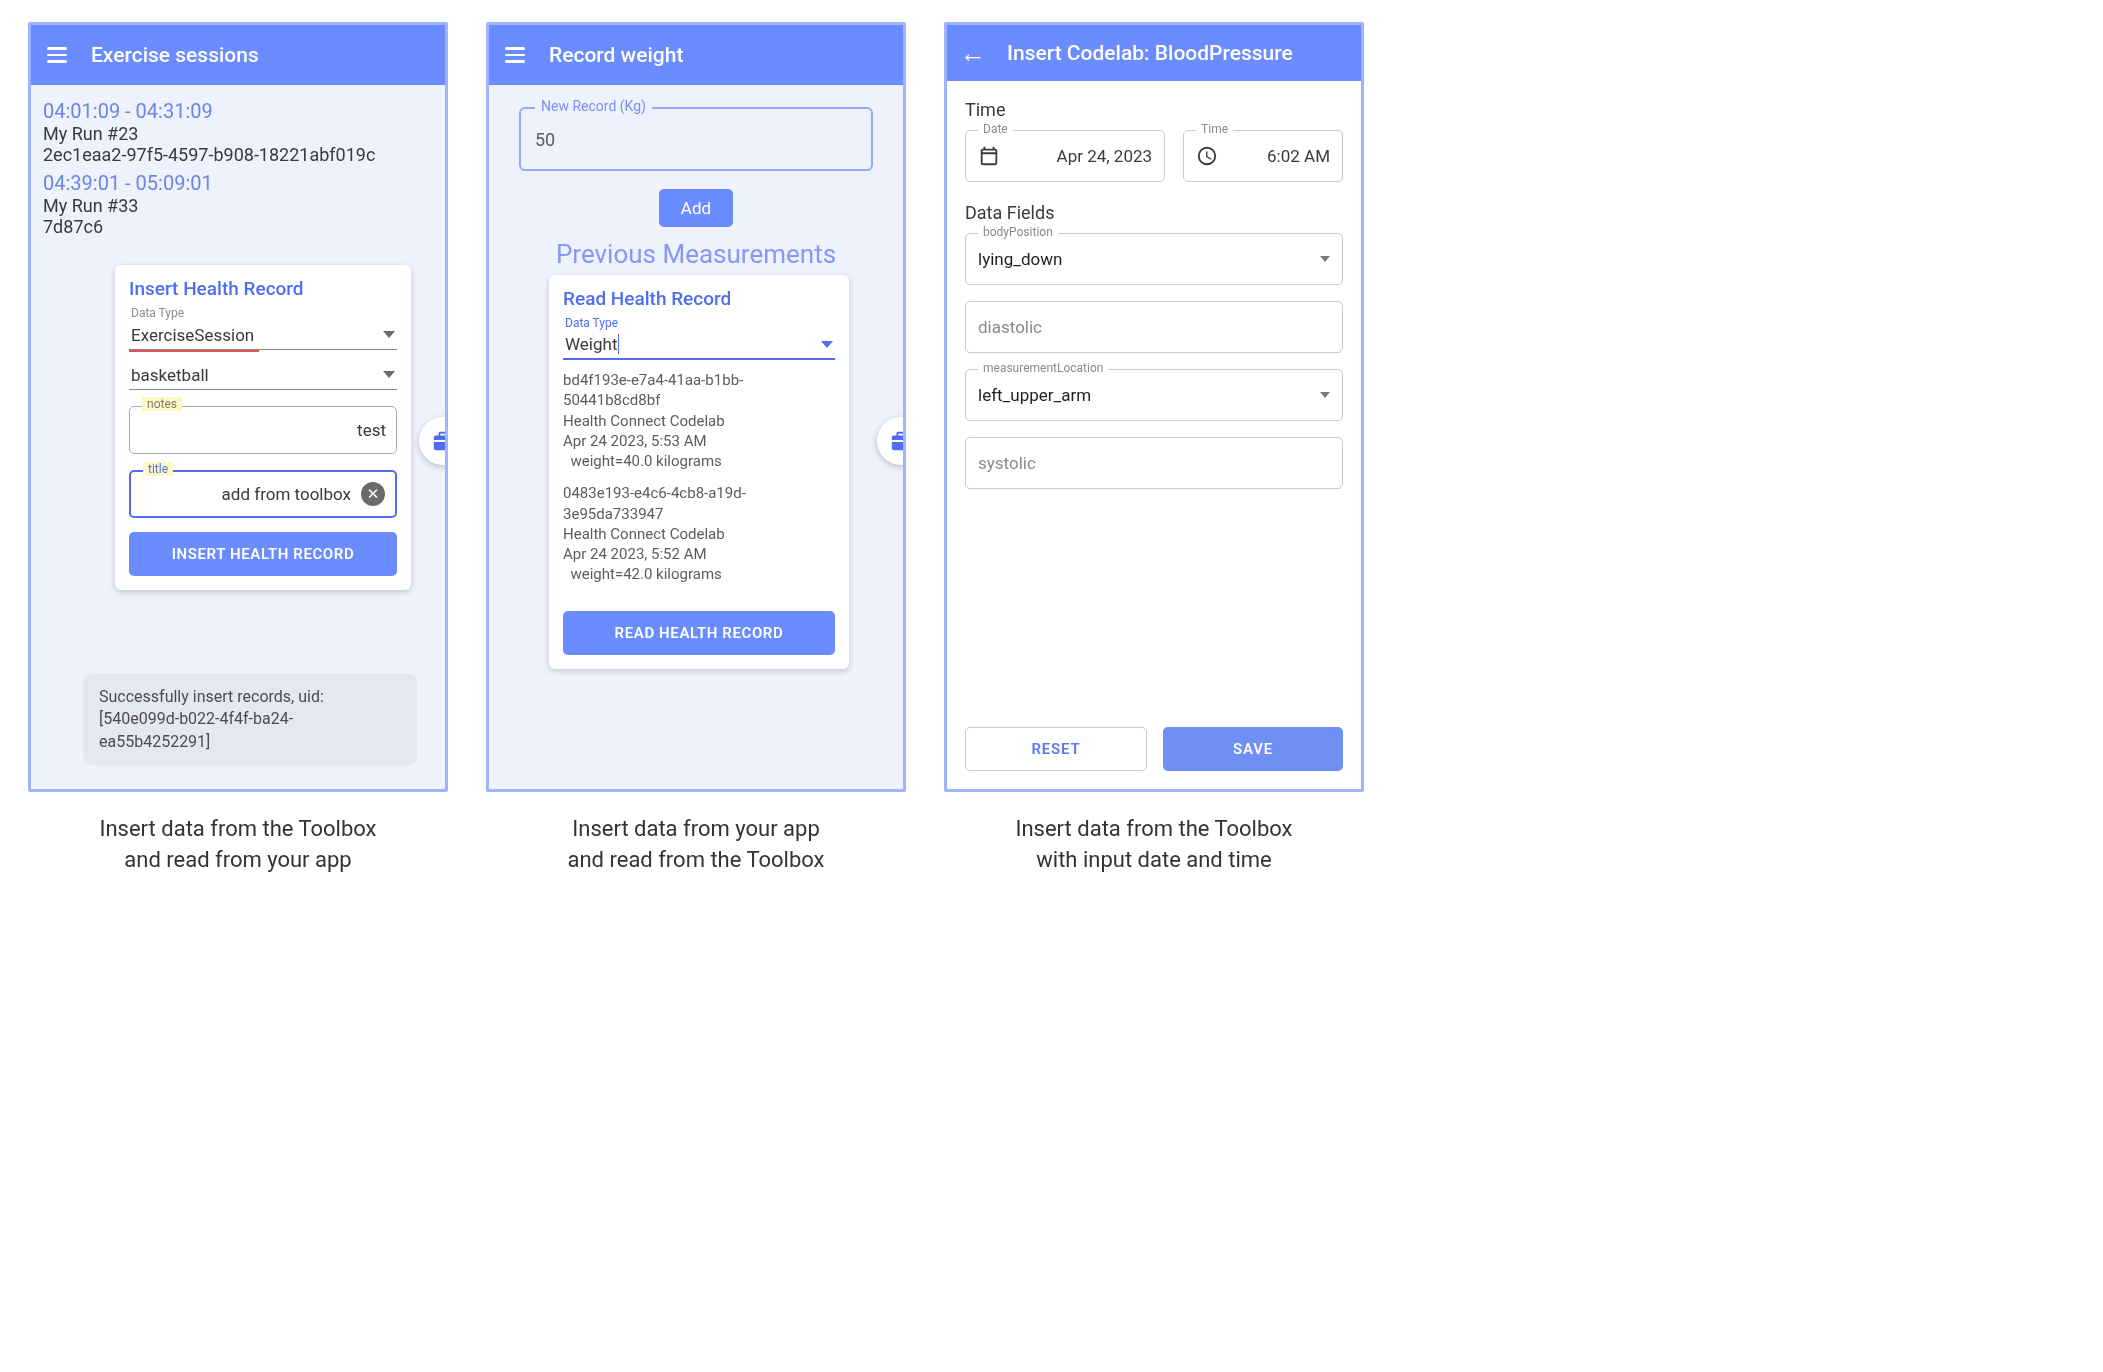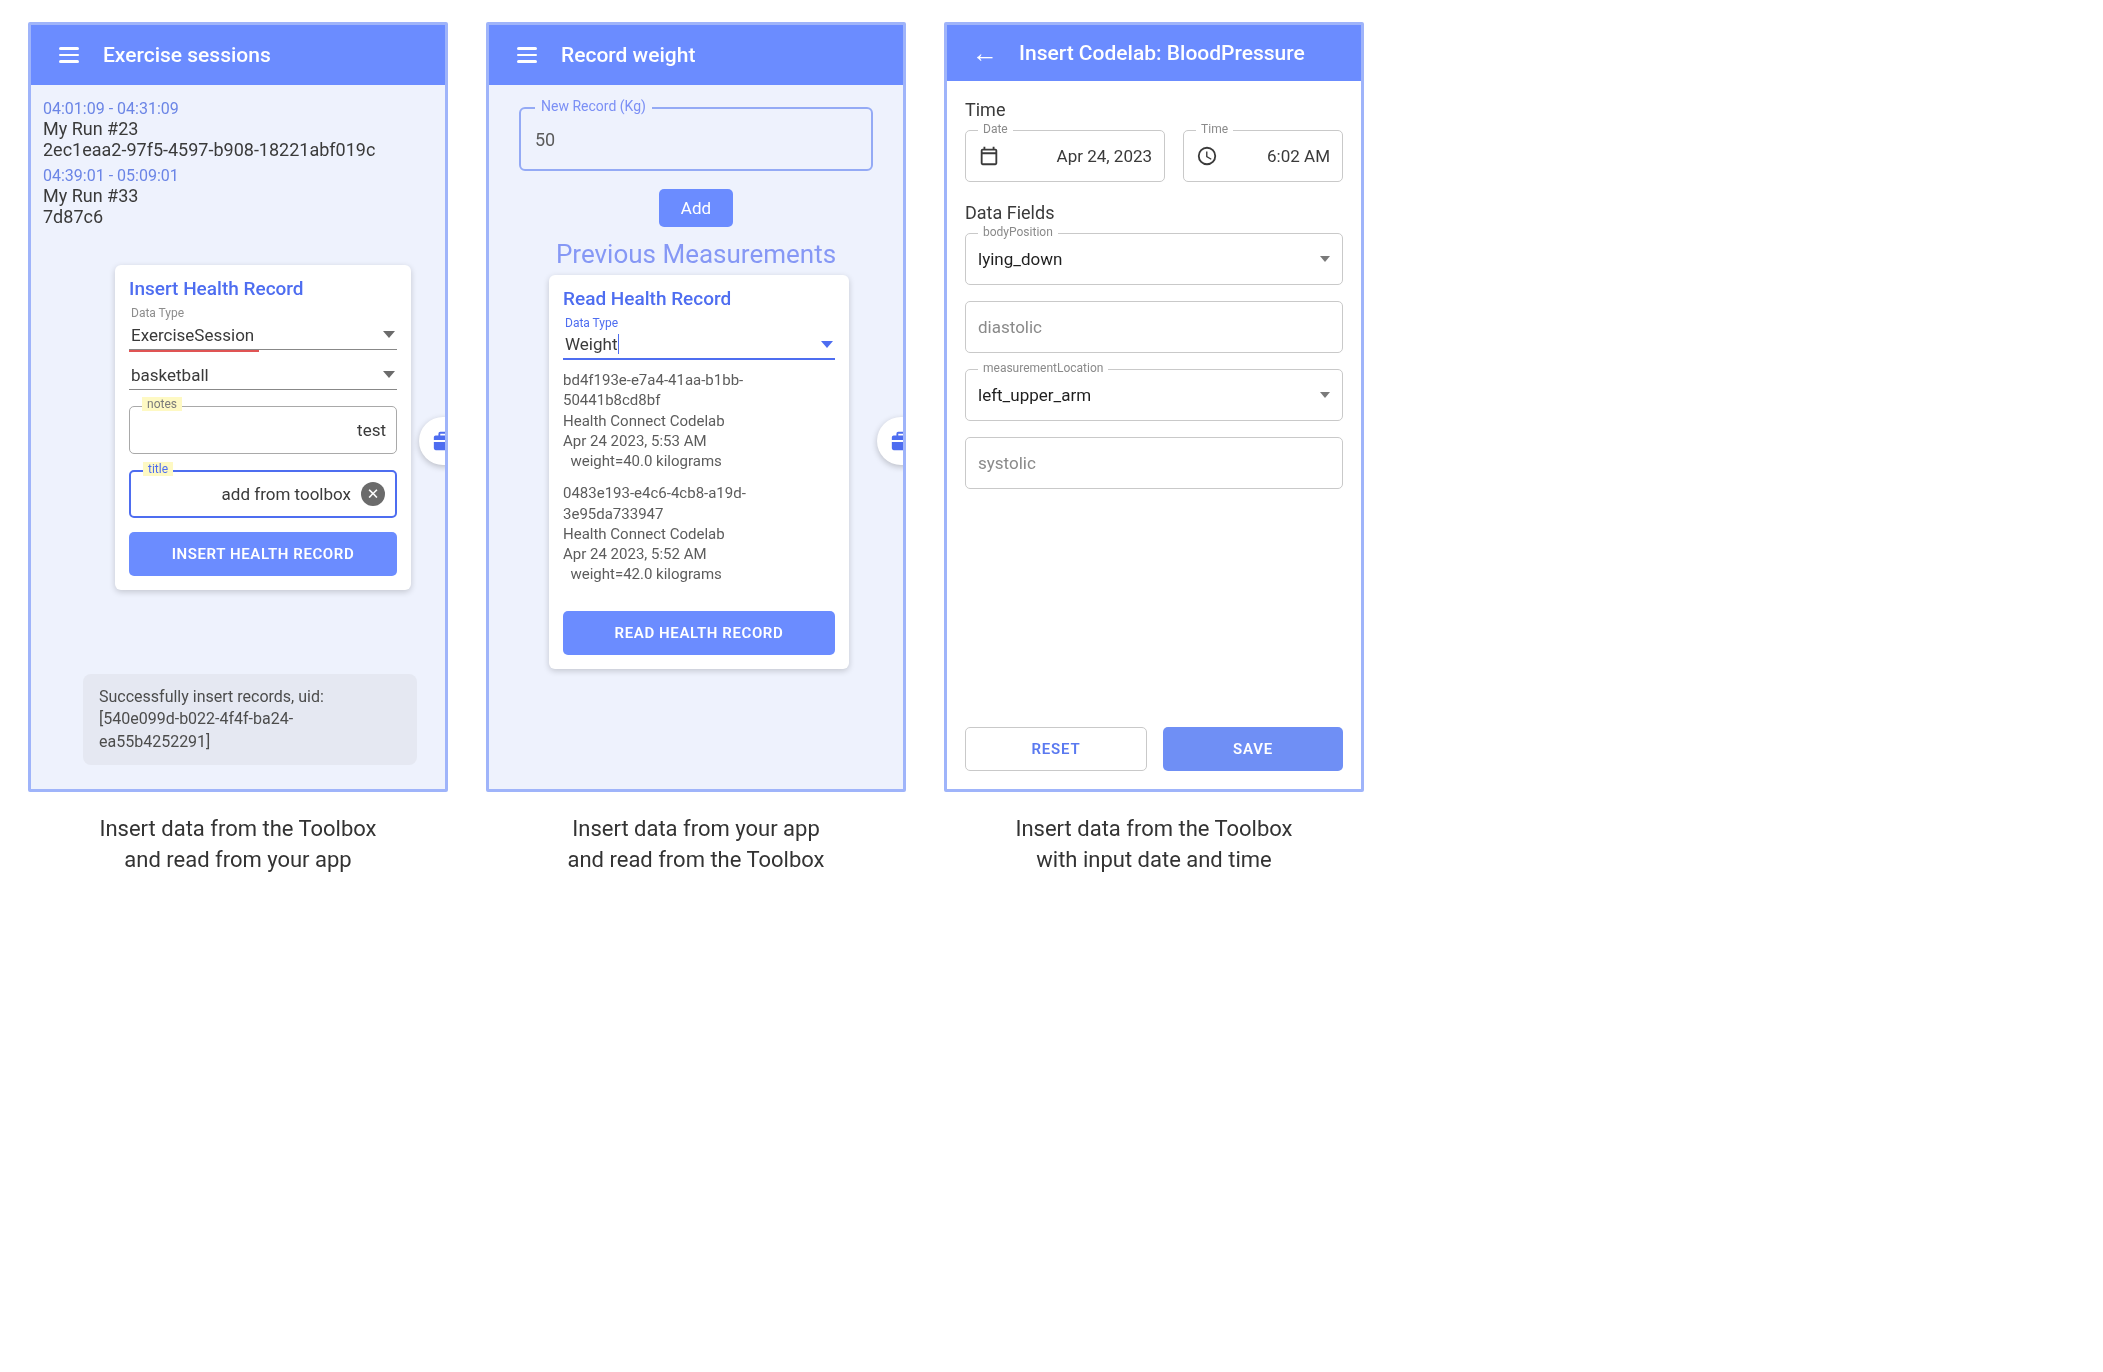--- a/index.html
+++ b/index.html
@@ -18,34 +18,34 @@
   body{margin:0;background:#fff;padding:22px 28px;}
   .stage{display:flex;gap:38px;justify-content:flex-start;align-items:flex-start;}
   .col{display:flex;flex-direction:column;align-items:center;}
   .phone{
     width:420px;height:770px;background:#fff;border:3px solid #9fb4fa;border-radius:2px;
     display:flex;flex-direction:column;overflow:hidden;position:relative;
   }
   .phone.pale{background:var(--blue-palest);}
   .appbar{
     background:var(--blue);color:#fff;height:60px;display:flex;align-items:center;gap:22px;
-    padding:0 26px;font-size:21px;font-weight:500;
+    padding:0 14px;font-size:21px;font-weight:500;
   }
   .appbar .navicon{width:24px;height:24px;display:flex;align-items:center;justify-content:center;}
   .ham{display:flex;flex-direction:column;gap:4px;}
   .ham span{display:block;width:20px;height:2.5px;background:#fff;border-radius:2px;}
   .arrow-back{font-size:26px;line-height:1;}
   .body{flex:1;position:relative;padding:8px;}
   
   .big-btn{
     background:var(--blue);color:#fff;border:none;width:100%;height:46px;border-radius:2px;
     font-size:17px;font-weight:500;letter-spacing:.2px;
   }
   .session{padding:6px 4px 0 4px;}
-  .session .time{color:#6b85e6;font-size:16px;}
+  .session .time{color:#6b85e6;font-size:20px;}
   .session .name{color:var(--ink);font-size:18px;}
   .session .uuid{color:var(--ink);font-size:18px;word-break:break-all;}
   
   .card{
     position:absolute;background:#fff;border-radius:6px;padding:12px 14px 14px 14px;
     box-shadow:0 2px 6px rgba(0,0,0,.18);
   }
   .card h3{color:#4e6df0;font-size:19px;font-weight:500;margin:0 0 6px 0;}
   .mini-label{color:var(--ink-faint);font-size:12px;padding-left:2px;}
   .underline-field{

